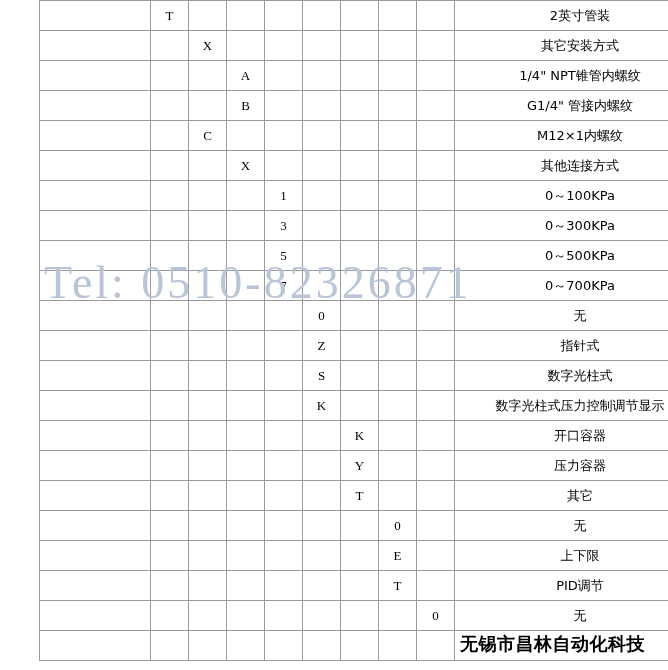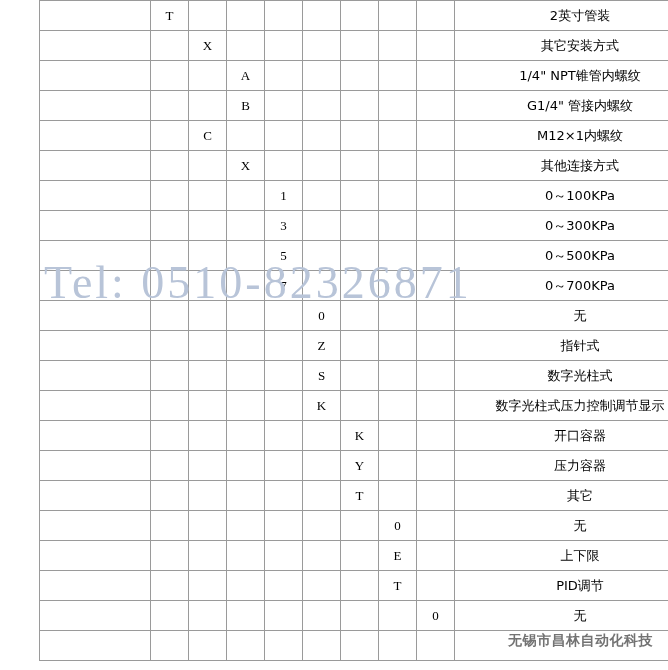--- a/index.html
+++ b/index.html
@@ -65,26 +65,25 @@
     white-space: nowrap;
     pointer-events: none;
   }
   #tel-overlay { top: 256px; margin-left: 36px; }
   #fax-overlay { top: 338px; }
 
   .company {
     position: absolute;
     left: 460px;
     top: 632px;
-    color: #737373;
+    color: #000000;
     font-family: "DejaVu Sans", sans-serif;
-    font-size: 14px;
+    font-size: 18px;
     font-weight: bold;
     letter-spacing: 0.5px;
-    margin-left: 48px;
   }
 </style>
 </head>
 <body>
 
 <div class="page">
 
   <table class="spec">
     <colgroup>
       <col class="c0">

